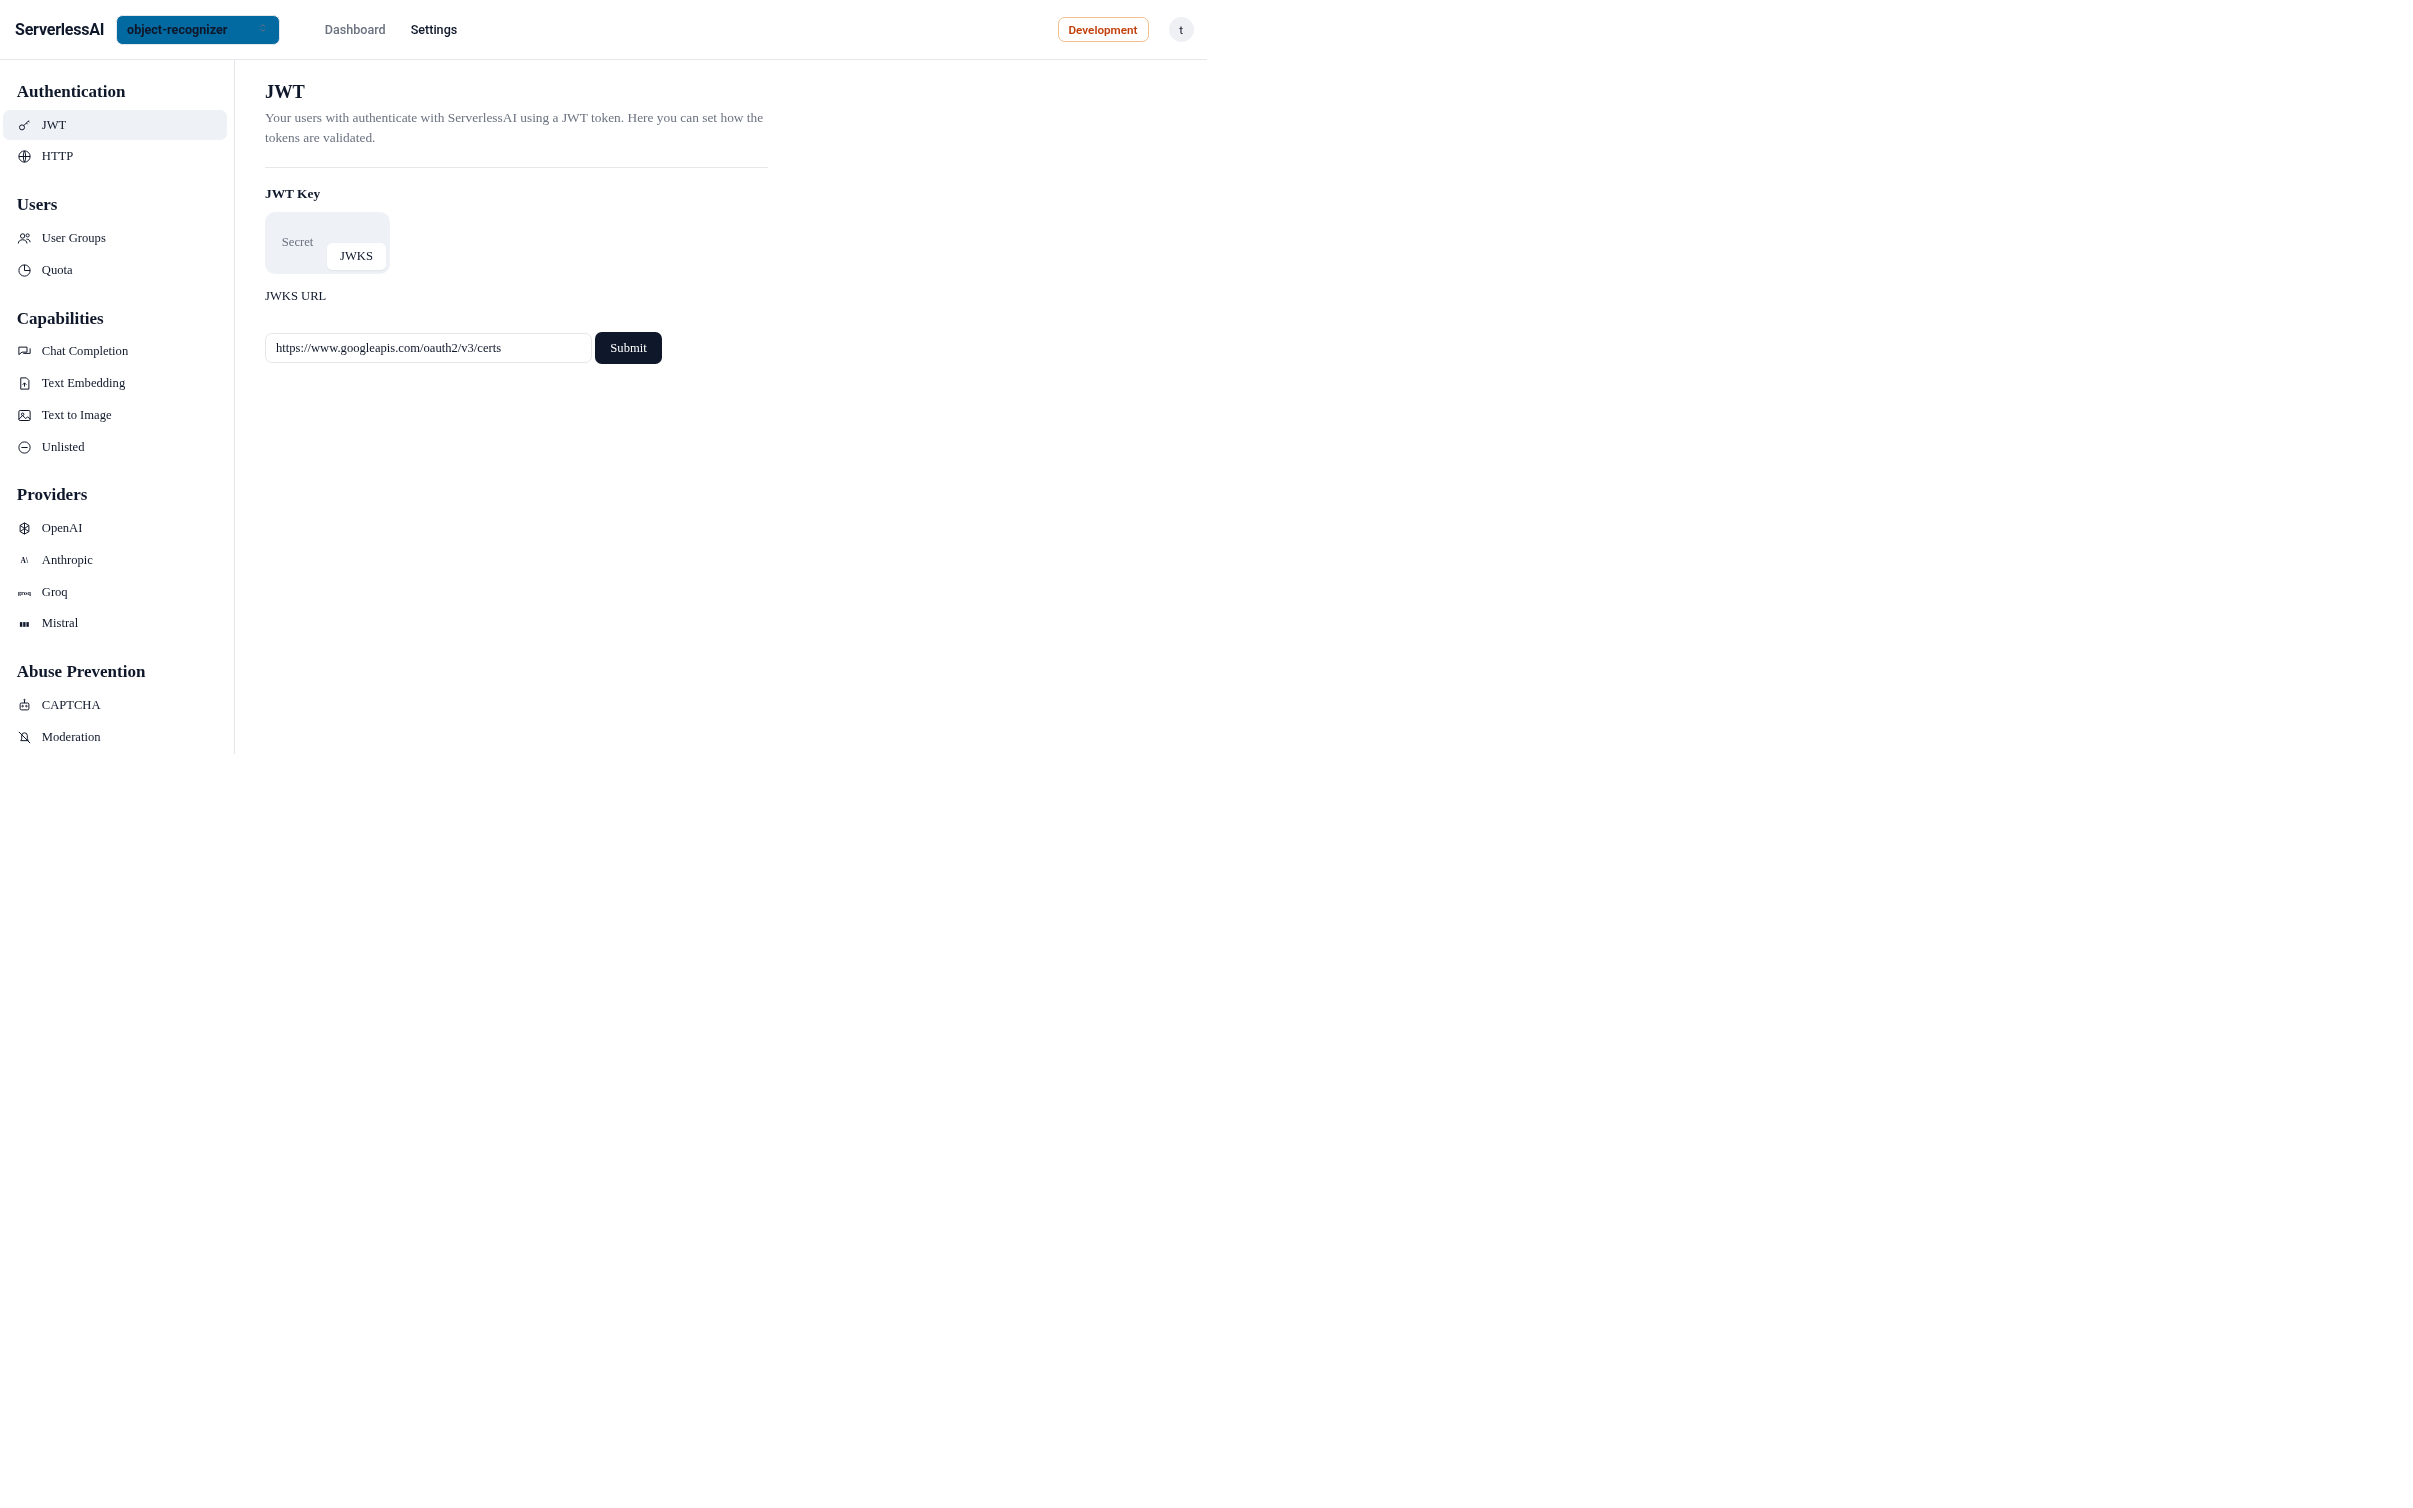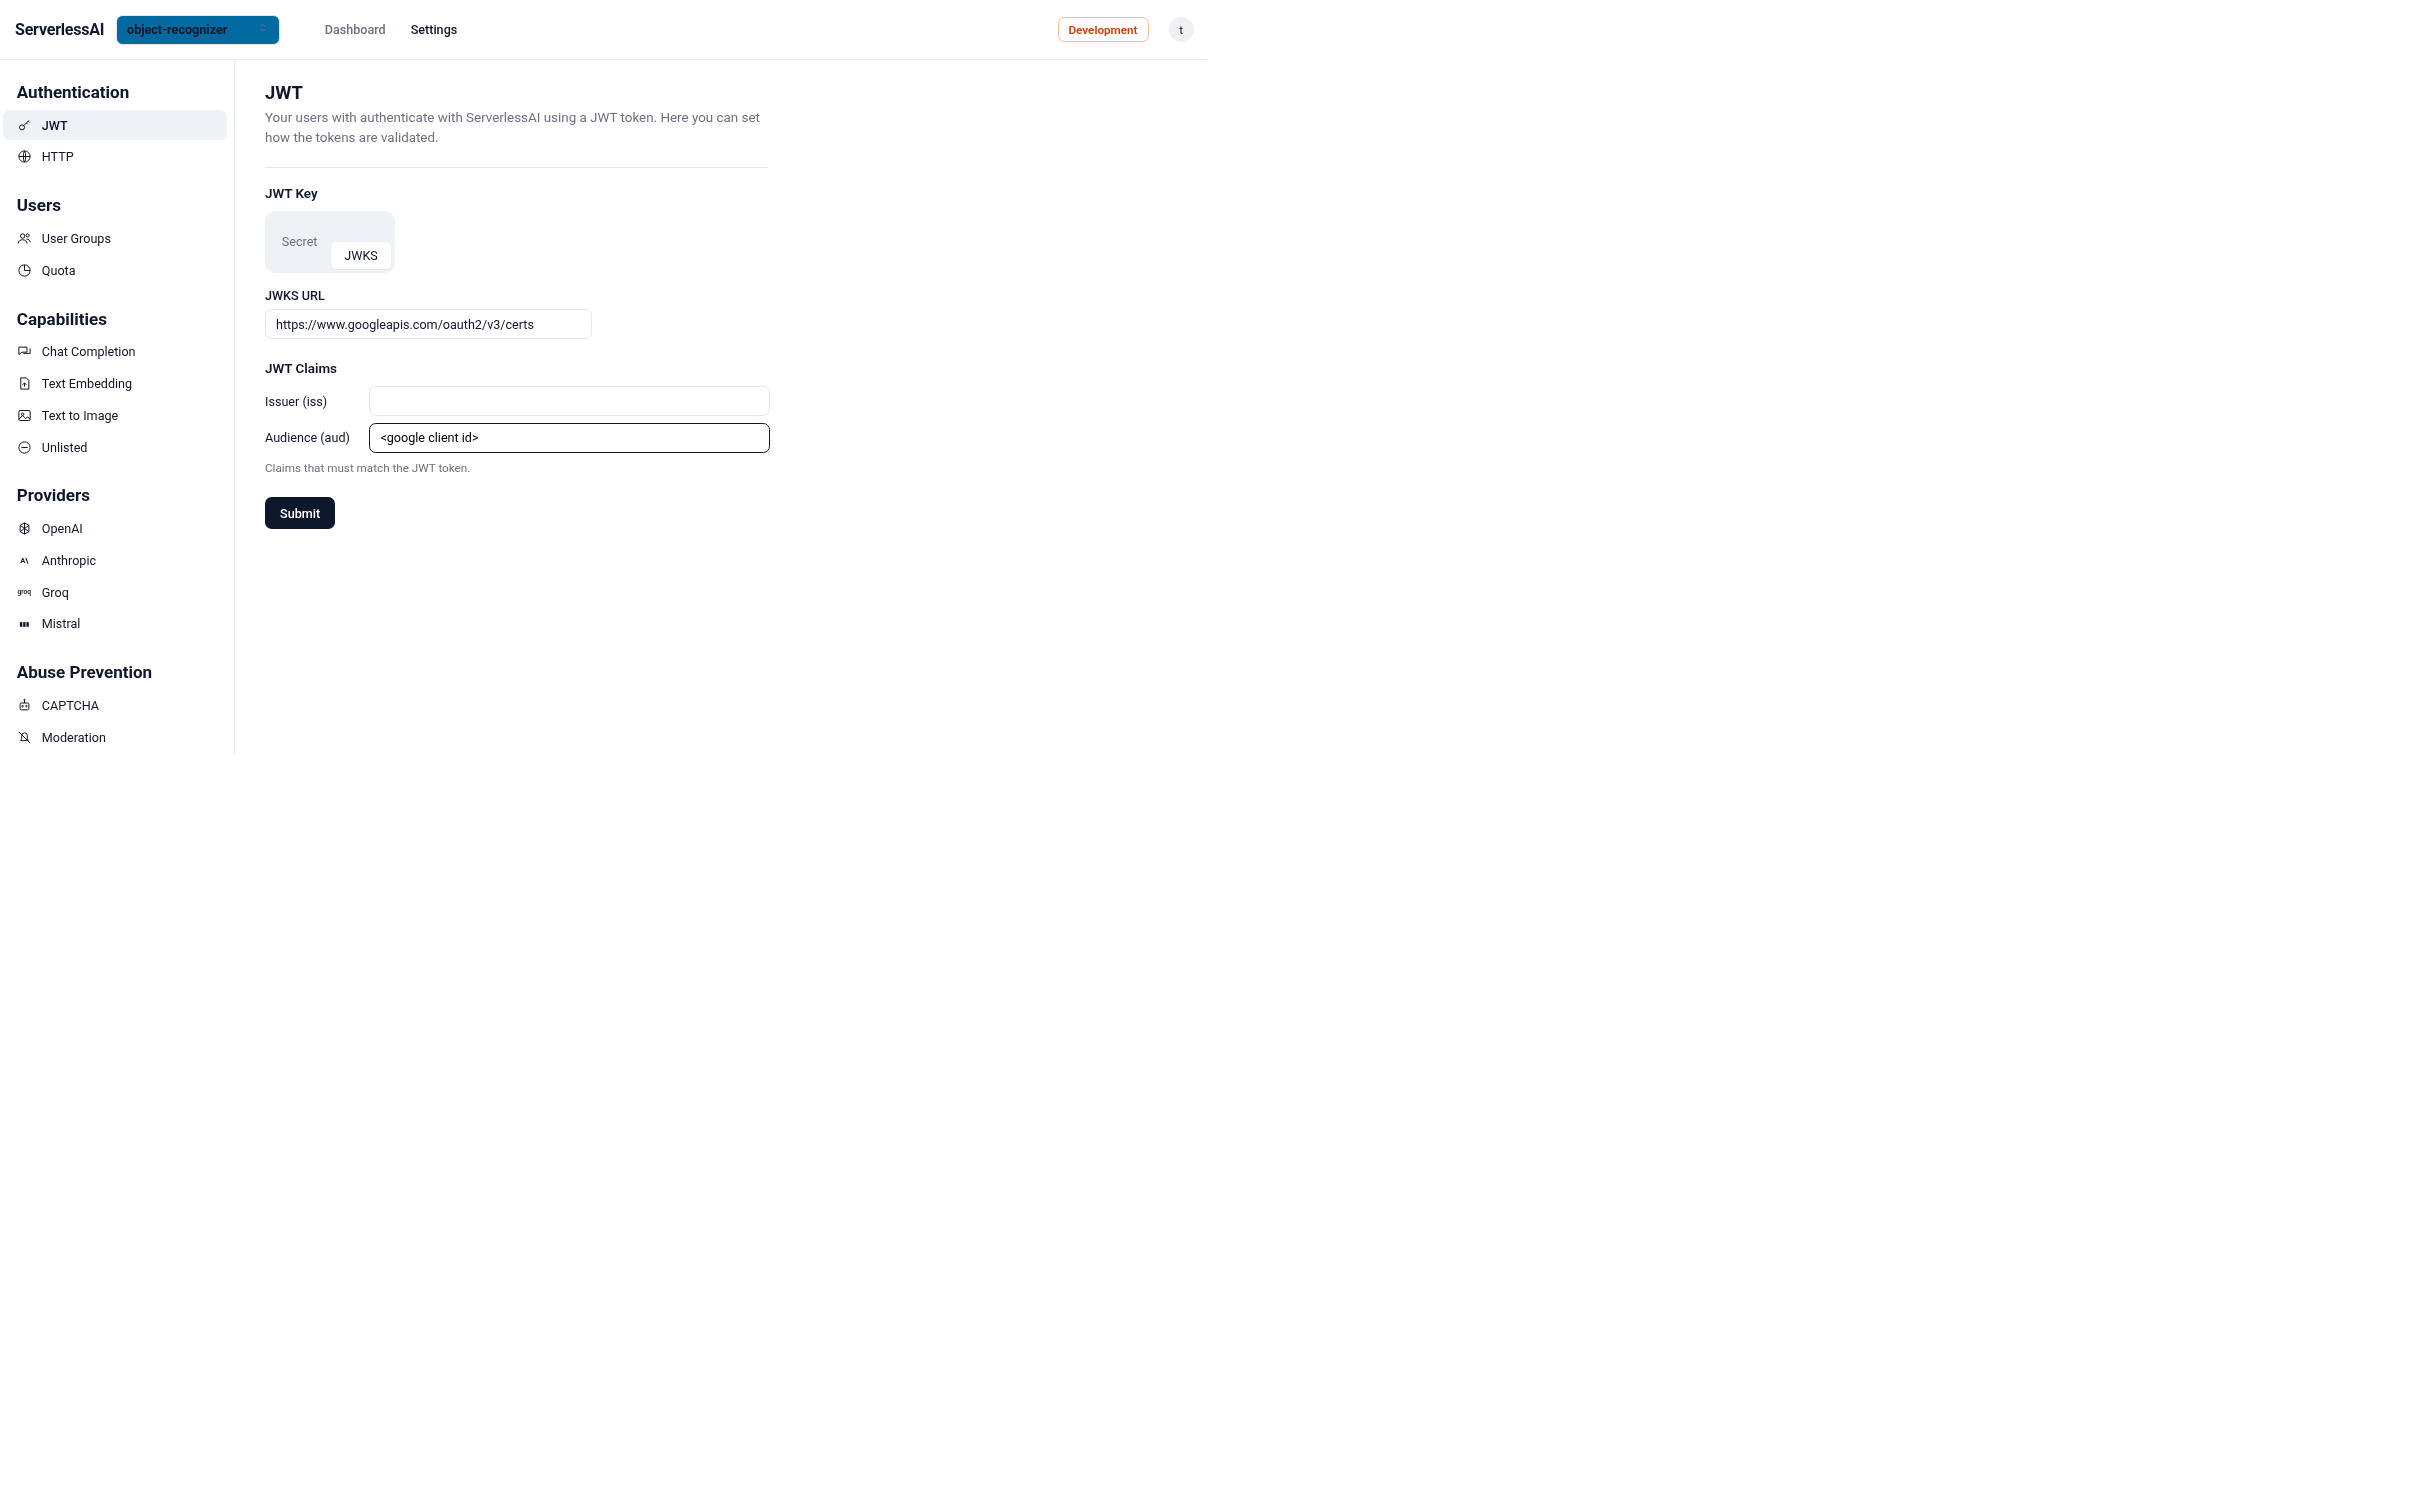--- a/index.html
+++ b/index.html
@@ -92,20 +92,21 @@
       align-items: center;
       justify-content: center;
       font-size: 11.7px;
       color: #0f172a;
     }
 
     
     .layout {
       display: flex;
       height: calc(754px - 52px);
+      font-family: Liberation Serif, serif;
     }
     .sidebar {
       width: 235px;
       border-right: 0.8px solid #e5e7eb;
       padding: 15px 6.7px 15px 3.4px;
       overflow-y: auto;
     }
     .section-title {
       font-weight: 700;
       font-size: 17px;
@@ -453,32 +454,17 @@
     <div class="form-group-title">JWT Key</div>
     <div class="segmented">
       <button>Secret</button>
       <button class="active">JWKS</button>
     </div>
 
     <label class="field-label">JWKS URL</label>
     <input type="text" class="text-input" value="https://www.googleapis.com/oauth2/v3/certs" style="">
 
     
-    <div class="claims">
-      <div class="form-group-title">JWT Claims</div>
-
-      <div class="claim-row">
-        <div class="claim-label">Issuer (iss)</div>
-        <input type="text" value="" style="">
-      </div>
-
-      <div class="claim-row">
-        <div class="claim-label">Audience (aud)</div>
-        <input type="text" class="focused" value="&lt;google client id&gt;" style="">
-      </div>
-
-      <div class="hint">Claims that must match the JWT token.</div>
-    </div>
 
     <button class="submit-btn">Submit</button>
   </main>
 </div>
 
 
 </body></html>

